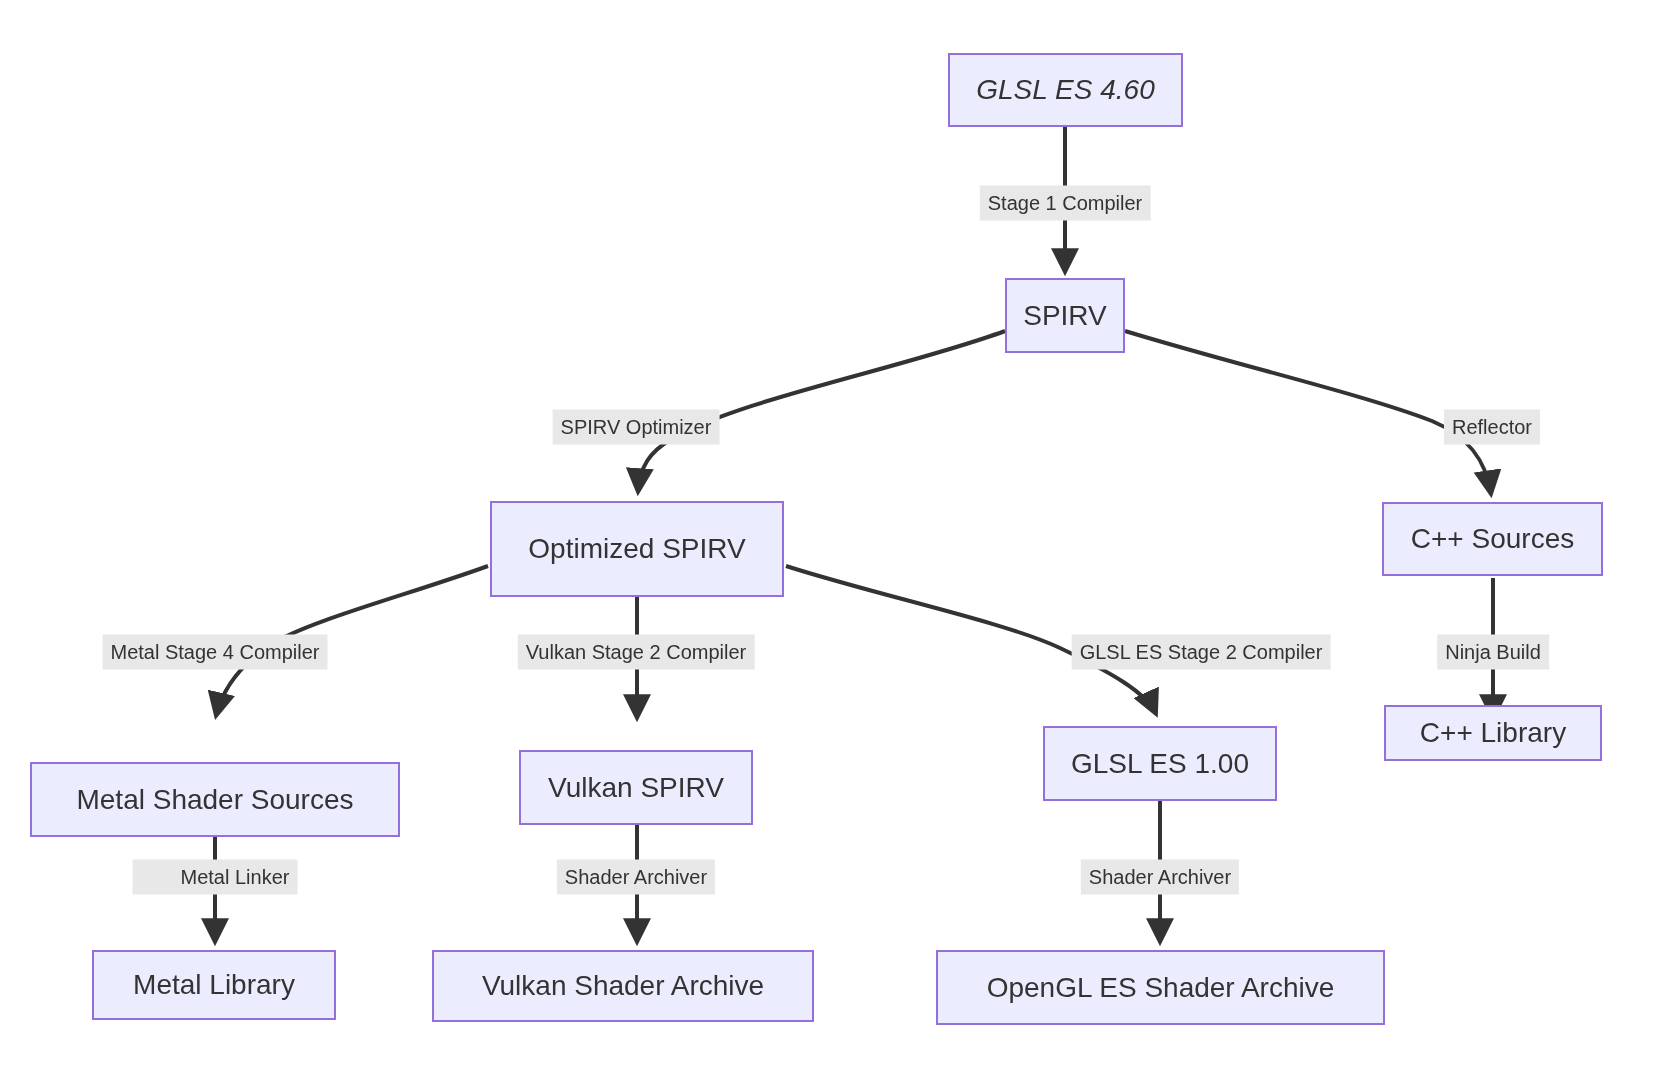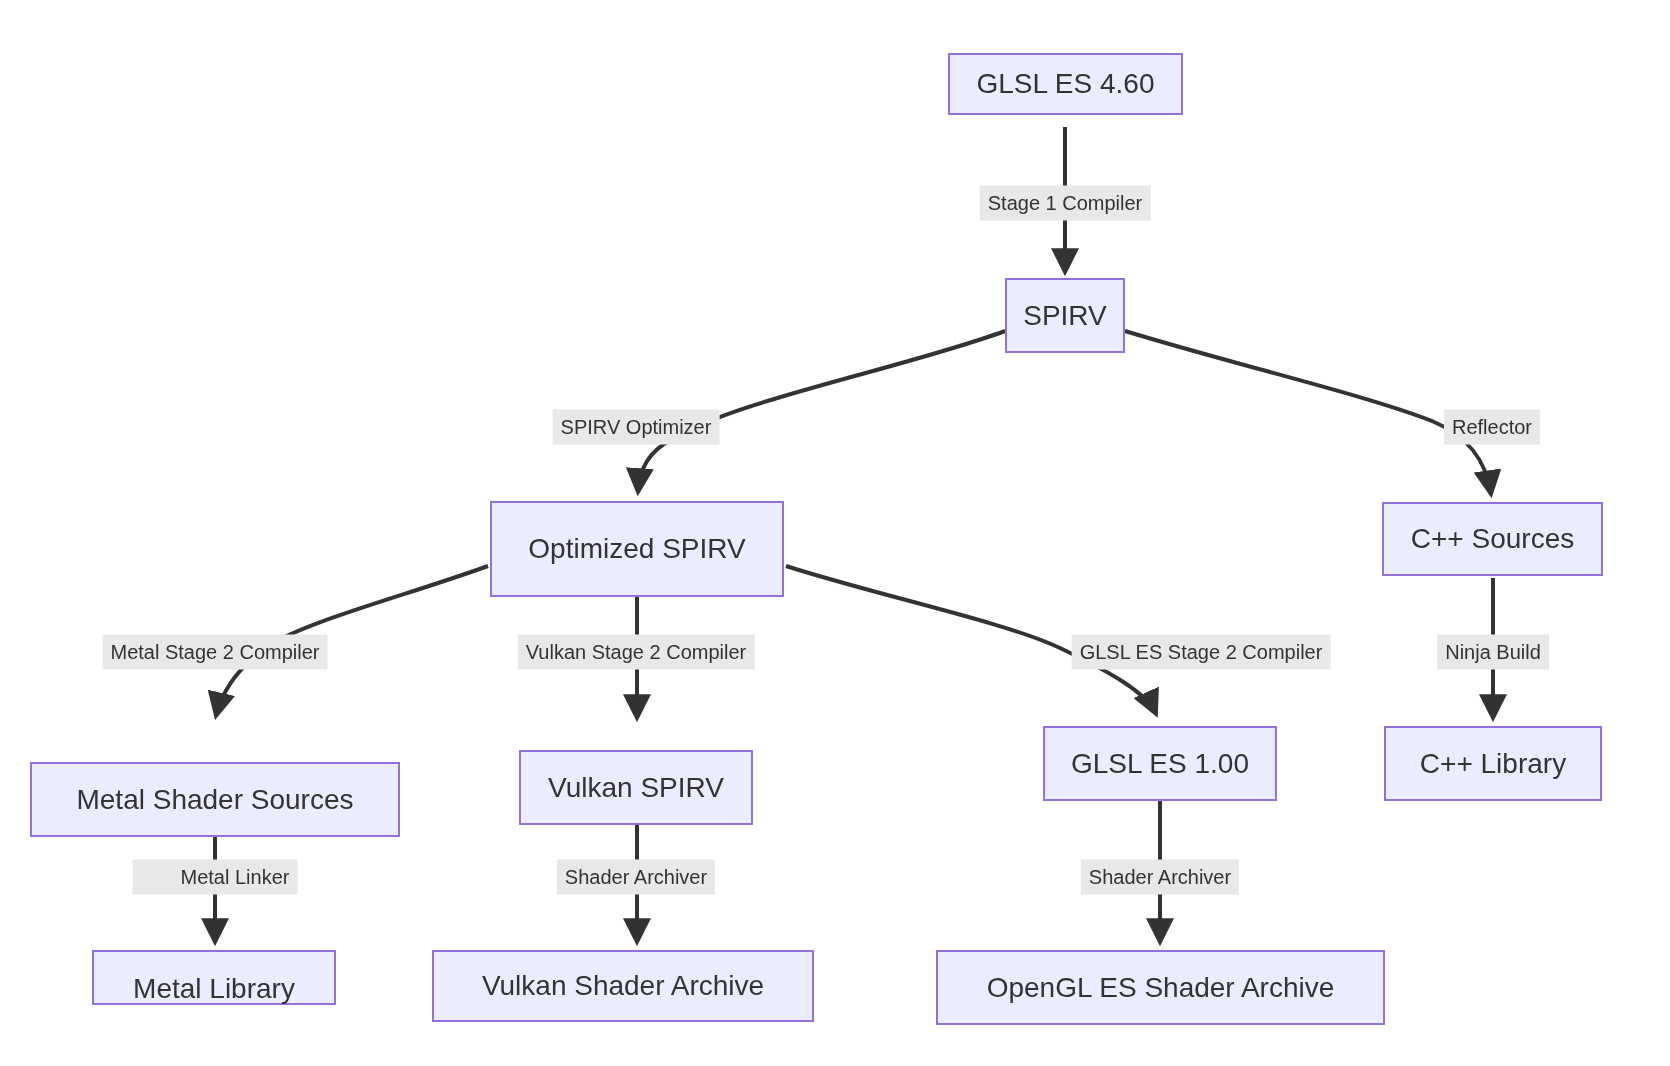--- a/index.html
+++ b/index.html
@@ -80,21 +80,21 @@
 
     <path class="edge" d="M1493,578 L1493,718" marker-end="url(#arrowhead)"></path>
 
     <path class="edge" d="M215,801 L215,942" marker-end="url(#arrowhead)"></path>
 
     <path class="edge" d="M637,801 L637,942" marker-end="url(#arrowhead)"></path>
 
     <path class="edge" d="M1160,801 L1160,942" marker-end="url(#arrowhead)"></path>
   </svg>
 
-  <div class="node" style="left:948px; top:53px; width:235px; height:62px;">
+  <div class="node" style="left:948px; top:53px; width:235px; height:74px;font-style:italic;">
     <span>GLSL ES 4.60</span>
   </div>
 
   <div class="node" style="left:1005px; top:278px; width:120px; height:75px;">
     <span>SPIRV</span>
   </div>
 
   <div class="node" style="left:490px; top:501px; width:294px; height:96px;">
     <span>Optimized SPIRV</span>
   </div>
@@ -108,43 +108,43 @@
   </div>
 
   <div class="node" style="left:519px; top:726px; width:234px; height:75px;margin-top:24px;">
     <span>Vulkan SPIRV</span>
   </div>
 
   <div class="node" style="left:1043px; top:726px; width:234px; height:75px;">
     <span>GLSL ES 1.00</span>
   </div>
 
-  <div class="node" style="left:1384px; top:726px; width:218px; height:75px;align-items:center;">
+  <div class="node" style="left:1384px; top:705px; width:218px; height:56px;align-items:center;">
     <span>C++ Library</span>
   </div>
 
-  <div class="node" style="left:92px; top:950px; width:244px; height:55px;align-items:flex-end;">
+  <div class="node" style="left:92px; top:950px; width:244px; height:70px;">
     <span>Metal Library</span>
   </div>
 
   <div class="node" style="left:432px; top:950px; width:382px; height:72px;">
     <span>Vulkan Shader Archive</span>
   </div>
 
   <div class="node" style="left:936px; top:950px; width:449px; height:75px;">
     <span>OpenGL ES Shader Archive</span>
   </div>
 
   <div class="edge-label" style="left:1065px; top:203px;">Stage 1 Compiler</div>
 
   <div class="edge-label" style="left:636px; top:427px;">SPIRV Optimizer</div>
 
   <div class="edge-label" style="left:1492px; top:427px;">Reflector</div>
 
-  <div class="edge-label" style="left:215px; top:652px;">Metal Stage 2 Compiler</div>
+  <div class="edge-label" style="left:215px; top:652px;">Metal Stage 4 Compiler</div>
 
   <div class="edge-label" style="left:636px; top:652px;">Vulkan Stage 2 Compiler</div>
 
   <div class="edge-label" style="left:1159px; top:652px;margin-left:42px;">GLSL ES Stage 2 Compiler</div>
 
   <div class="edge-label" style="left:1493px; top:652px;">Ninja Build</div>
 
   <div class="edge-label" style="left:215px; top:877px;padding-left:48px;">Metal Linker</div>
 
   <div class="edge-label" style="left:636px; top:877px;">Shader Archiver</div>

